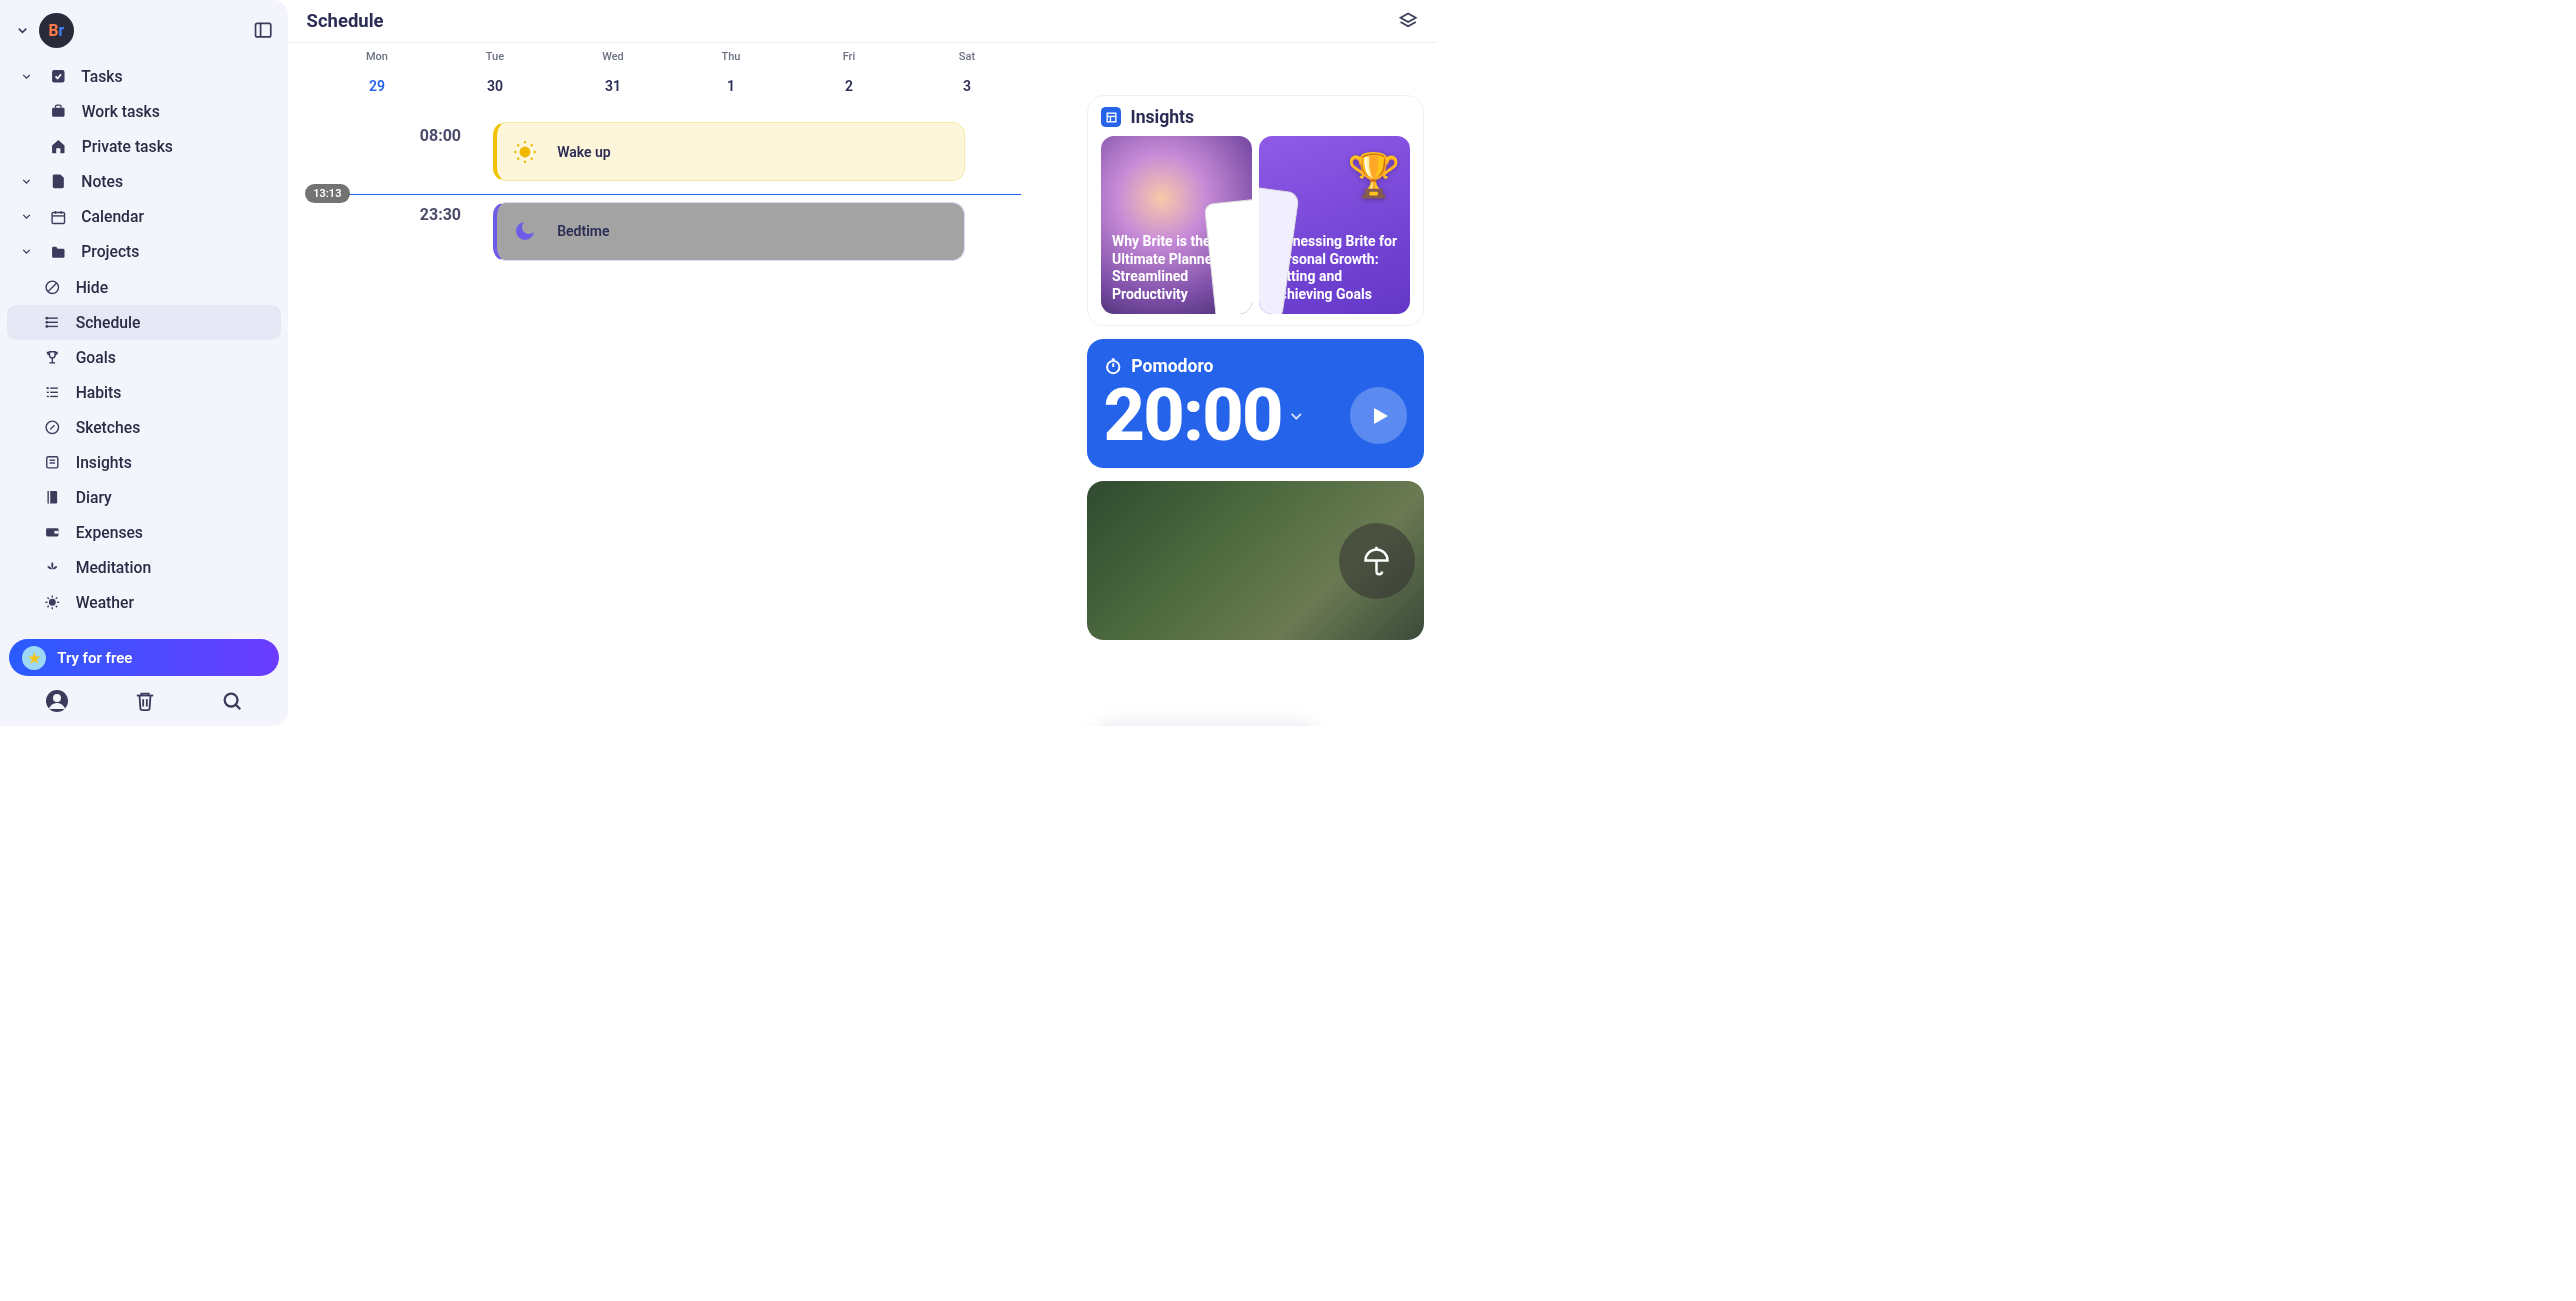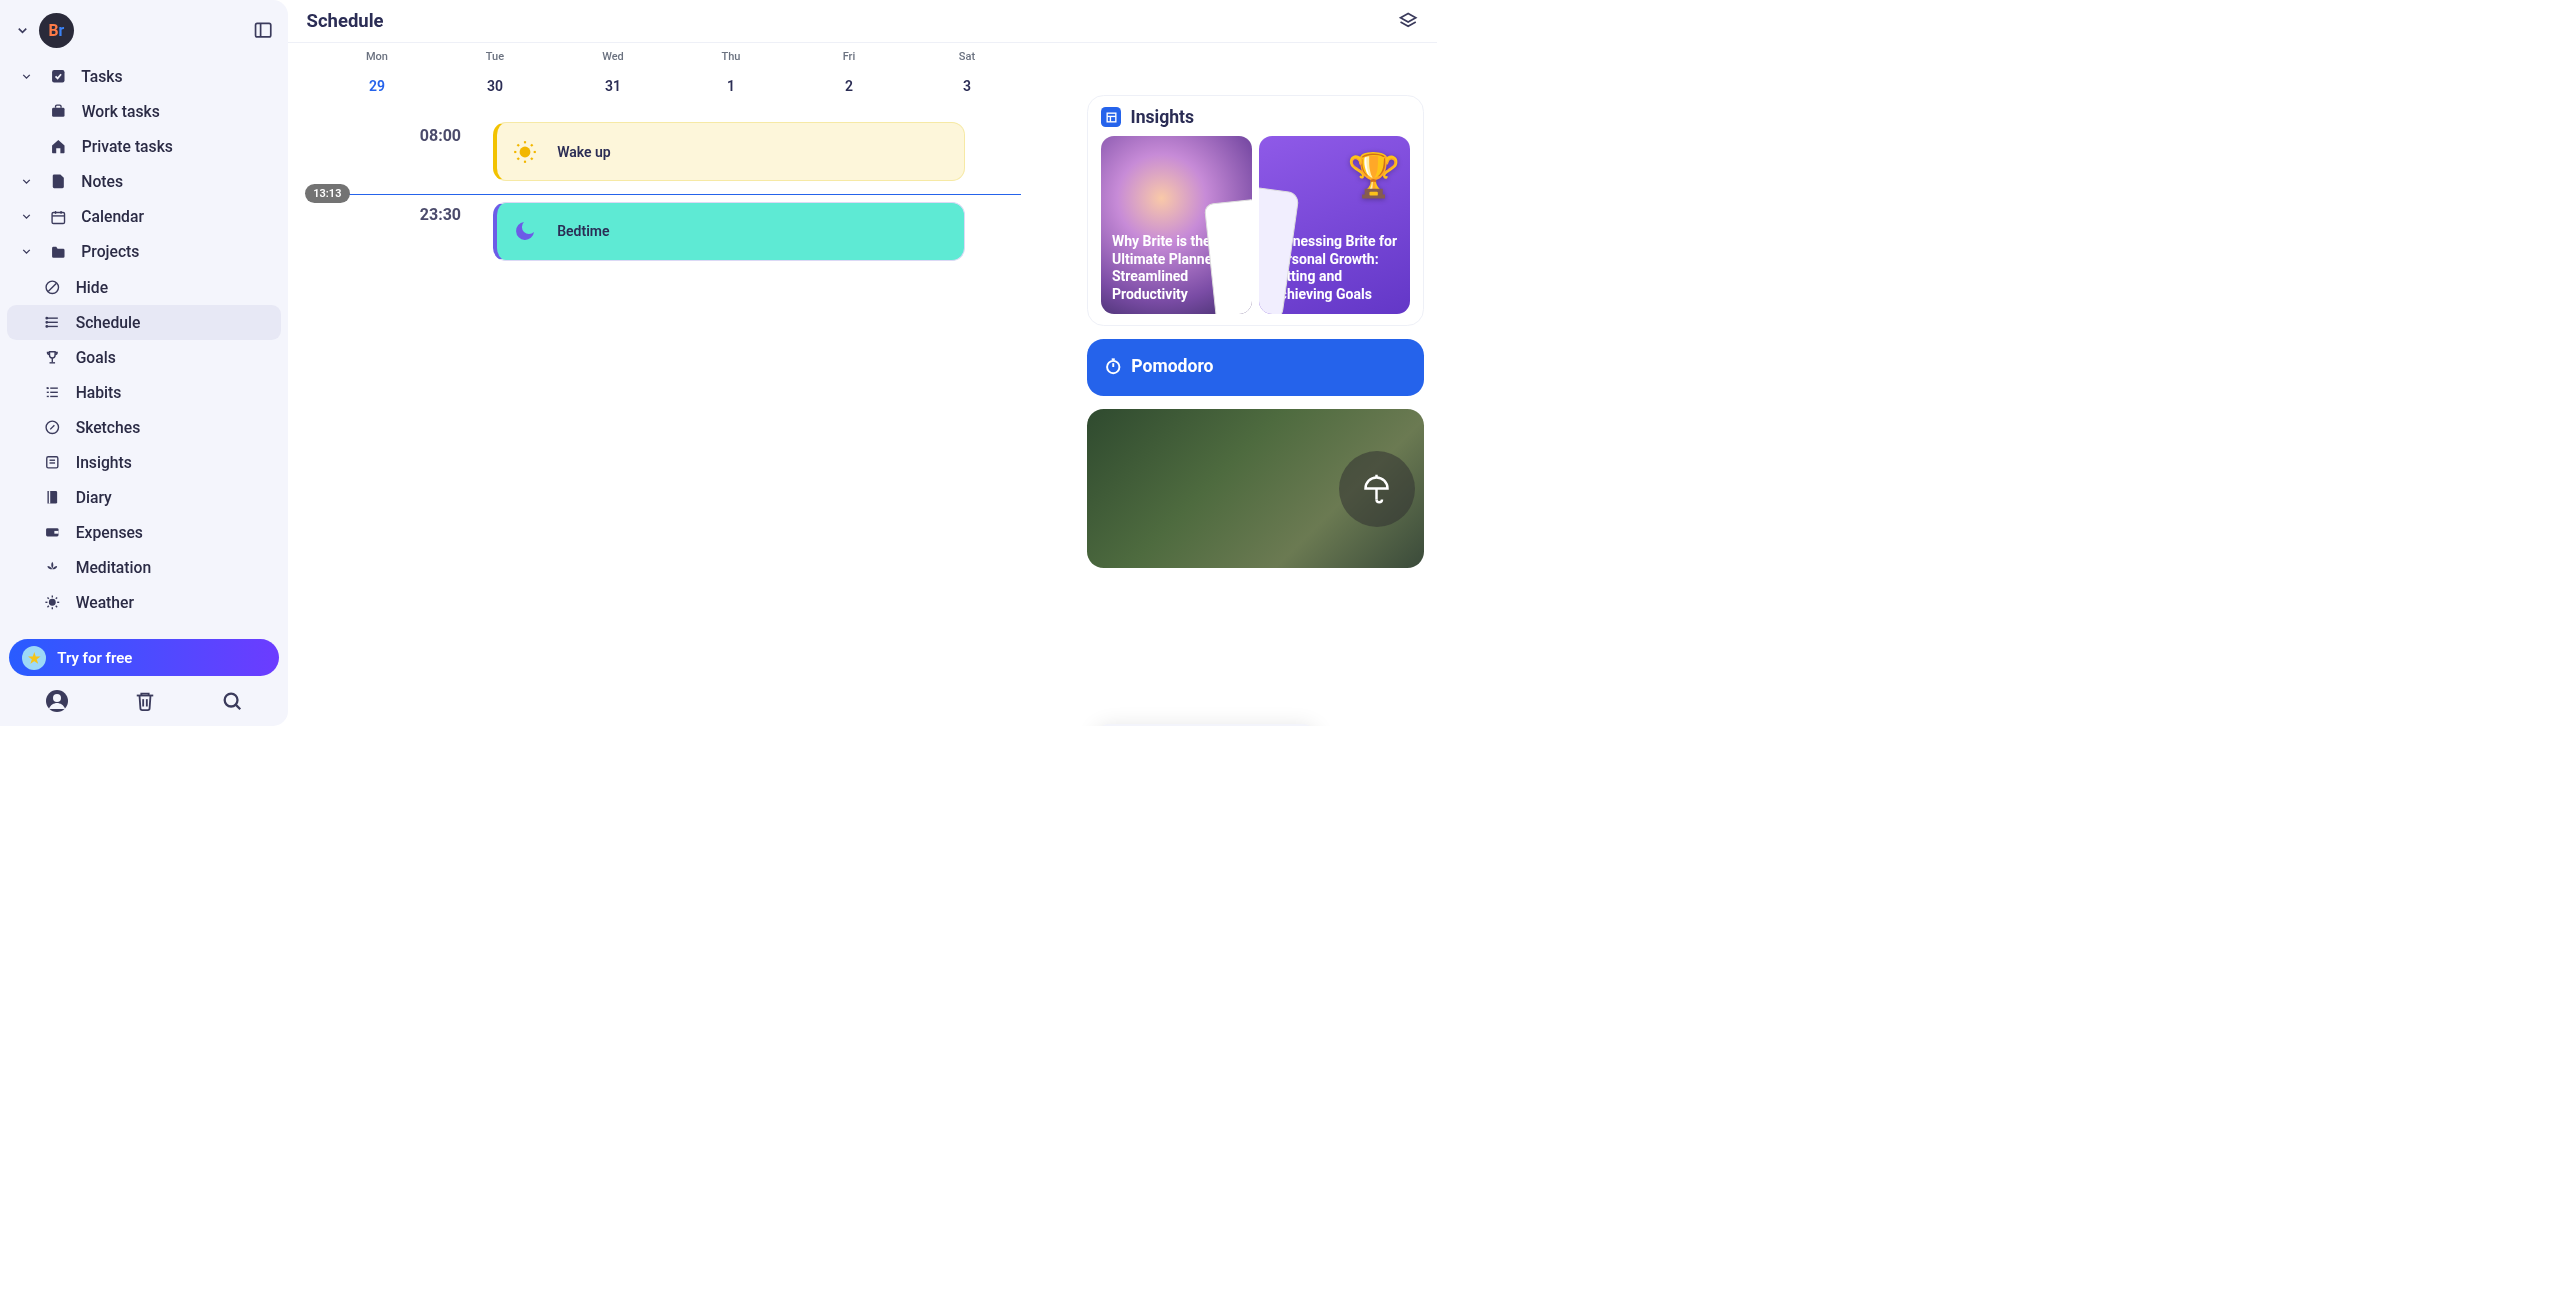--- a/index.html
+++ b/index.html
@@ -32,21 +32,21 @@
 .day-col{text-align:center;}
 .day-name{font-size:11px;color:#6b7280;font-weight:500;}
 .day-num{font-size:14px;font-weight:600;color:#2b2d55;margin-top:15px;}
 .day-num.today{color:#2563eb;}
 .timeline{position:relative;margin-top:28px;}
 .time-row{display:flex;align-items:flex-start;position:relative;}
 .time-label{width:188px;text-align:right;padding-right:15px;font-size:16px;color:#4b4b6b;font-weight:700;padding-top:3.7px;}
 .event-block{position:relative;margin-left:16.6px;width:472px;}
 .event{border-radius:13px;padding:11px 13px;display:flex;align-items:center;gap:16.6px;border-left:4.6px solid;min-height:59px;}
 .event.wake{background:#fdf6da;border-left-color:#f2c200;border:0.9px solid #f6e9a5;border-left:4.6px solid #f2c200;}
-.event.bed{background:#5eead4;border-left-color:#6c5ce7;border:0.9px solid #dcd9f5;border-left:4.6px solid #6c5ce7;}
+.event.bed{background:#a3a3a3;border-left-color:#6c5ce7;border:0.9px solid #dcd9f5;border-left:4.6px solid #6c5ce7;}
 .event-icon{width:31px;height:31px;display:flex;align-items:center;justify-content:center;font-size:22px;}
 .event-icon.wakeup{color:#f2b700;}
 .event-icon.bedtime{color:#6c5ce7;}
 .event-title{font-weight:600;color:#2b2d55;font-size:14px;}
 .now-line{position:absolute;top:35px;left:30px;right:416px;height:0;border-top:1.8px solid #2563eb;z-index:5;}
 .now-badge{position:absolute;left:-13px;top:-11px;background:#737373;color:#fff;font-size:11px;font-weight:600;padding:2.8px 8.3px;border-radius:11px;}
 .free-row{margin-left:203px;margin-top:18.5px;}
 .free-text{font-size:12px;color:#4b4b6b;}
 .free-text .hl{color:#2563eb;font-weight:500;}
 .free-actions{display:flex;gap:9.2px;margin-top:7.4px;}
@@ -434,20 +434,35 @@
           <div class="pomo-header">
             <span>
                 <svg width="18.5" height="18.5" viewBox="0 0 24 24" fill="#fff">
                   <circle cx="12" cy="13" r="8" fill="none" stroke="#fff" stroke-width="2.5"></circle>
                   <line x1="12" y1="13" x2="12" y2="8" stroke="#fff" stroke-width="2.5"></line>
                   <line x1="10" y1="3" x2="14" y2="3" stroke="#fff" stroke-width="2.5"></line>
                 </svg>
               </span>
             <span>Pomodoro</span>
           </div>
+          <div class="pomo-body">
+            <div style="display:flex;align-items:center;">
+              <div class="pomo-time">20:00</div>
+              <span class="pomo-chev">
+                  <svg width="18.5" height="18.5" viewBox="0 0 24 24" fill="none" stroke="currentColor" stroke-width="2.5">
+                    <polyline points="6 9 12 15 18 9"></polyline>
+                  </svg>
+                </span>
+            </div>
+            <div class="play-btn">
+              <svg width="24" height="24" viewBox="0 0 24 24">
+                  <polygon points="7 4 21 12 7 20"></polygon>
+                </svg>
+            </div>
+          </div>
 
           <div class="pomo-dropdown" id="pomo-dropdown">
               <div class="dd-item">
                 <span>1 hour</span>
                 <span class="clock-icon">
                   <svg width="16.6" height="16.6" viewBox="0 0 24 24" fill="none" stroke="currentColor" stroke-width="2">
                     <circle cx="12" cy="12" r="9"></circle>
                     <polyline points="12 7 12 12 15 14"></polyline>
                   </svg>
                 </span>

